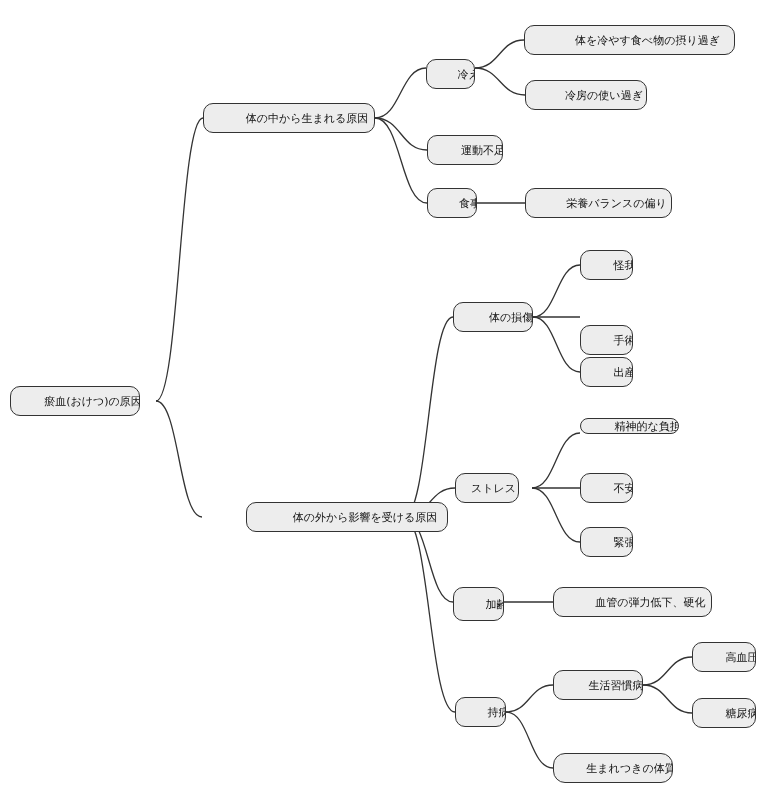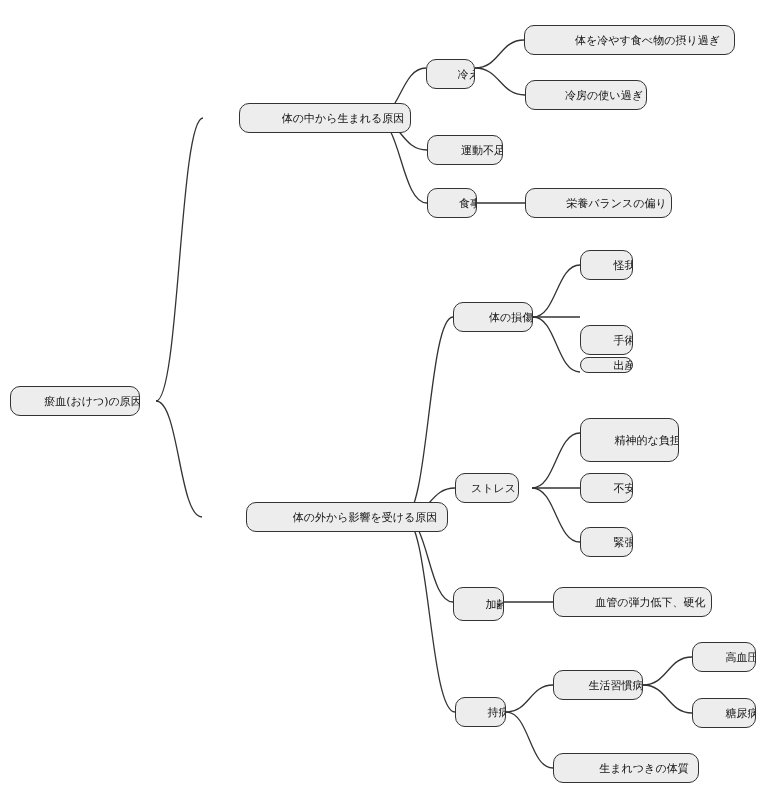--- a/index.html
+++ b/index.html
@@ -68,21 +68,21 @@
       <path d="M 504 602 C 528.5 602, 528.5 602, 553 602" fill="none" stroke="#333333" stroke-width="1.3"></path>
       <path d="M 506 712 C 529.5 712, 529.5 685, 553 685" fill="none" stroke="#333333" stroke-width="1.3"></path>
       <path d="M 506 712 C 529.5 712, 529.5 768, 553 768" fill="none" stroke="#333333" stroke-width="1.3"></path>
       <path d="M 643 685 C 667.5 685, 667.5 657, 692 657" fill="none" stroke="#333333" stroke-width="1.3"></path>
       <path d="M 643 685 C 667.5 685, 667.5 713, 692 713" fill="none" stroke="#333333" stroke-width="1.3"></path>
     </svg>
   <div id="node-layer">
       <div class="node" style="left: 10px; top: 386px; width: 130px; height: 30px;">
         <span>瘀血(おけつ)の原因</span>
       </div>
-      <div class="node" style="left: 203px; top: 103px; width: 172px; height: 30px; margin-left: 36px;">
+      <div class="node" style="left: 203px; top: 103px; width: 172px; height: 30px;">
         <span>体の中から生まれる原因</span>
       </div>
       <div class="node" style="left: 202px; top: 502px; width: 202px; height: 30px; margin-left: 44px;">
         <span>体の外から影響を受ける原因</span>
       </div>
       <div class="node" style="left: 426px; top: 59px; width: 49px; height: 30px;">
         <span>冷え</span>
       </div>
       <div class="node" style="left: 427px; top: 135px; width: 76px; height: 30px;">
         <span>運動不足</span>
@@ -101,27 +101,27 @@
       </div>
       <div class="node" style="left: 453px; top: 302px; width: 80px; height: 30px;">
         <span>体の損傷</span>
       </div>
       <div class="node" style="left: 580px; top: 250px; width: 53px; height: 30px;">
         <span>怪我</span>
       </div>
       <div class="node" style="left: 580px; top: 302px; width: 53px; height: 30px; margin-top: 23px;">
         <span>手術</span>
       </div>
-      <div class="node" style="left: 580px; top: 357px; width: 53px; height: 16px;">
+      <div class="node" style="left: 580px; top: 357px; width: 53px; height: 30px;">
         <span>出産</span>
       </div>
       <div class="node" style="left: 455px; top: 473px; width: 64px; height: 30px; justify-content: flex-end;">
         <span>ストレス</span>
       </div>
-      <div class="node" style="left: 580px; top: 418px; width: 99px; height: 44px;">
+      <div class="node" style="left: 580px; top: 418px; width: 99px; height: 16px;">
         <span>精神的な負担</span>
       </div>
       <div class="node" style="left: 580px; top: 473px; width: 53px; height: 30px;">
         <span>不安</span>
       </div>
       <div class="node" style="left: 580px; top: 527px; width: 53px; height: 30px;">
         <span>緊張</span>
       </div>
       <div class="node" style="left: 453px; top: 587px; width: 51px; height: 34px;">
         <span>加齢</span>
@@ -134,17 +134,17 @@
       </div>
       <div class="node" style="left: 553px; top: 670px; width: 90px; height: 30px;">
         <span>生活習慣病</span>
       </div>
       <div class="node" style="left: 692px; top: 642px; width: 64px; height: 30px;">
         <span>高血圧</span>
       </div>
       <div class="node" style="left: 692px; top: 698px; width: 64px; height: 30px;">
         <span>糖尿病</span>
       </div>
-      <div class="node" style="left: 553px; top: 753px; width: 146px; height: 30px;">
+      <div class="node" style="left: 553px; top: 753px; width: 120px; height: 30px; border-radius: 12px;">
         <span>生まれつきの体質</span>
       </div>
     </div>
 </div>
 
 </body></html>

